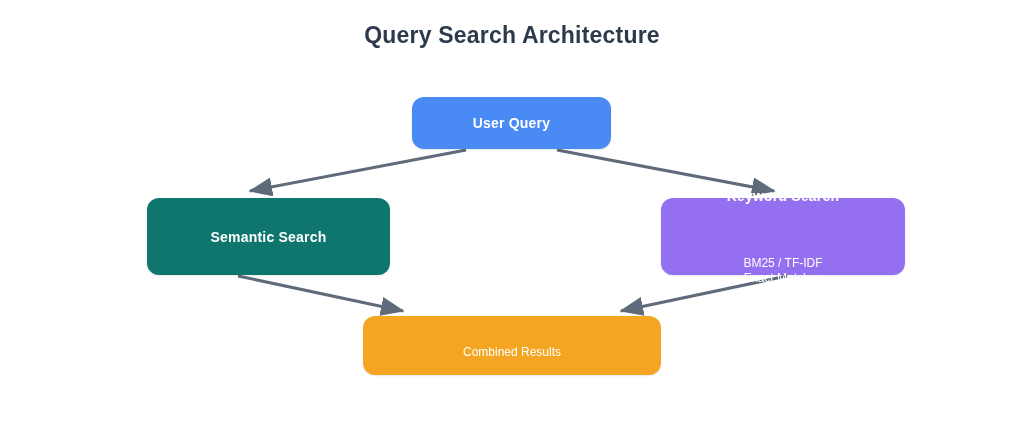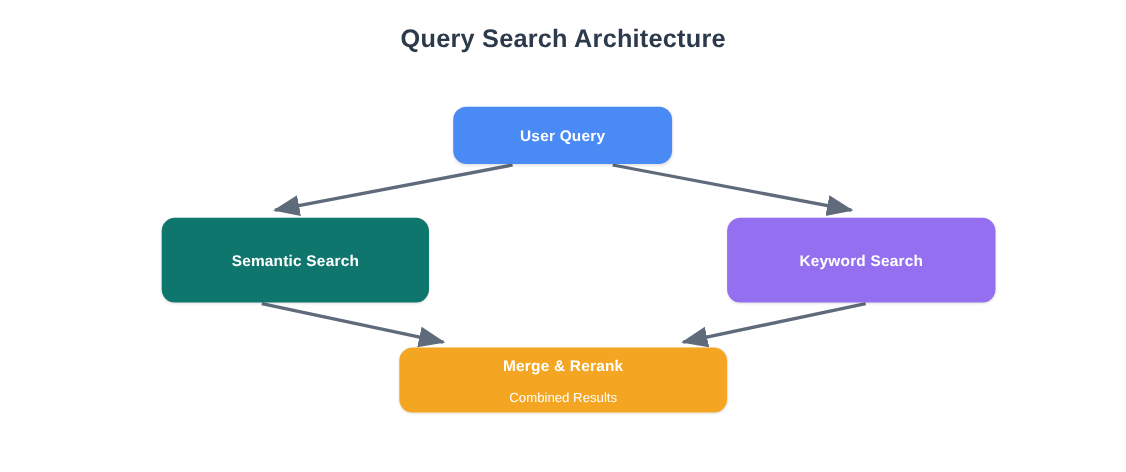--- a/index.html
+++ b/index.html
@@ -122,22 +122,25 @@
   <div class="node" id="node-user-query">
     <div class="node-title">User Query</div>
   </div>
 
   <div class="node" id="node-semantic-search">
     <div class="node-title">Semantic Search</div>
   </div>
 
   <div class="node" id="node-keyword-search">
     <div class="node-title">Keyword Search</div>
+    <div class="node-sub">
+      <div>BM25 / TF-IDF</div>
+      <div>Exact Matches</div>
+    </div>
   </div>
 
   <div class="node" id="node-merge-rerank">
-    <div class="node-title">Merge &amp; Rerank</div>
     <div class="node-sub">
       <div>Combined Results</div>
     </div>
   </div>
 
 </div>
 
 </body></html>

